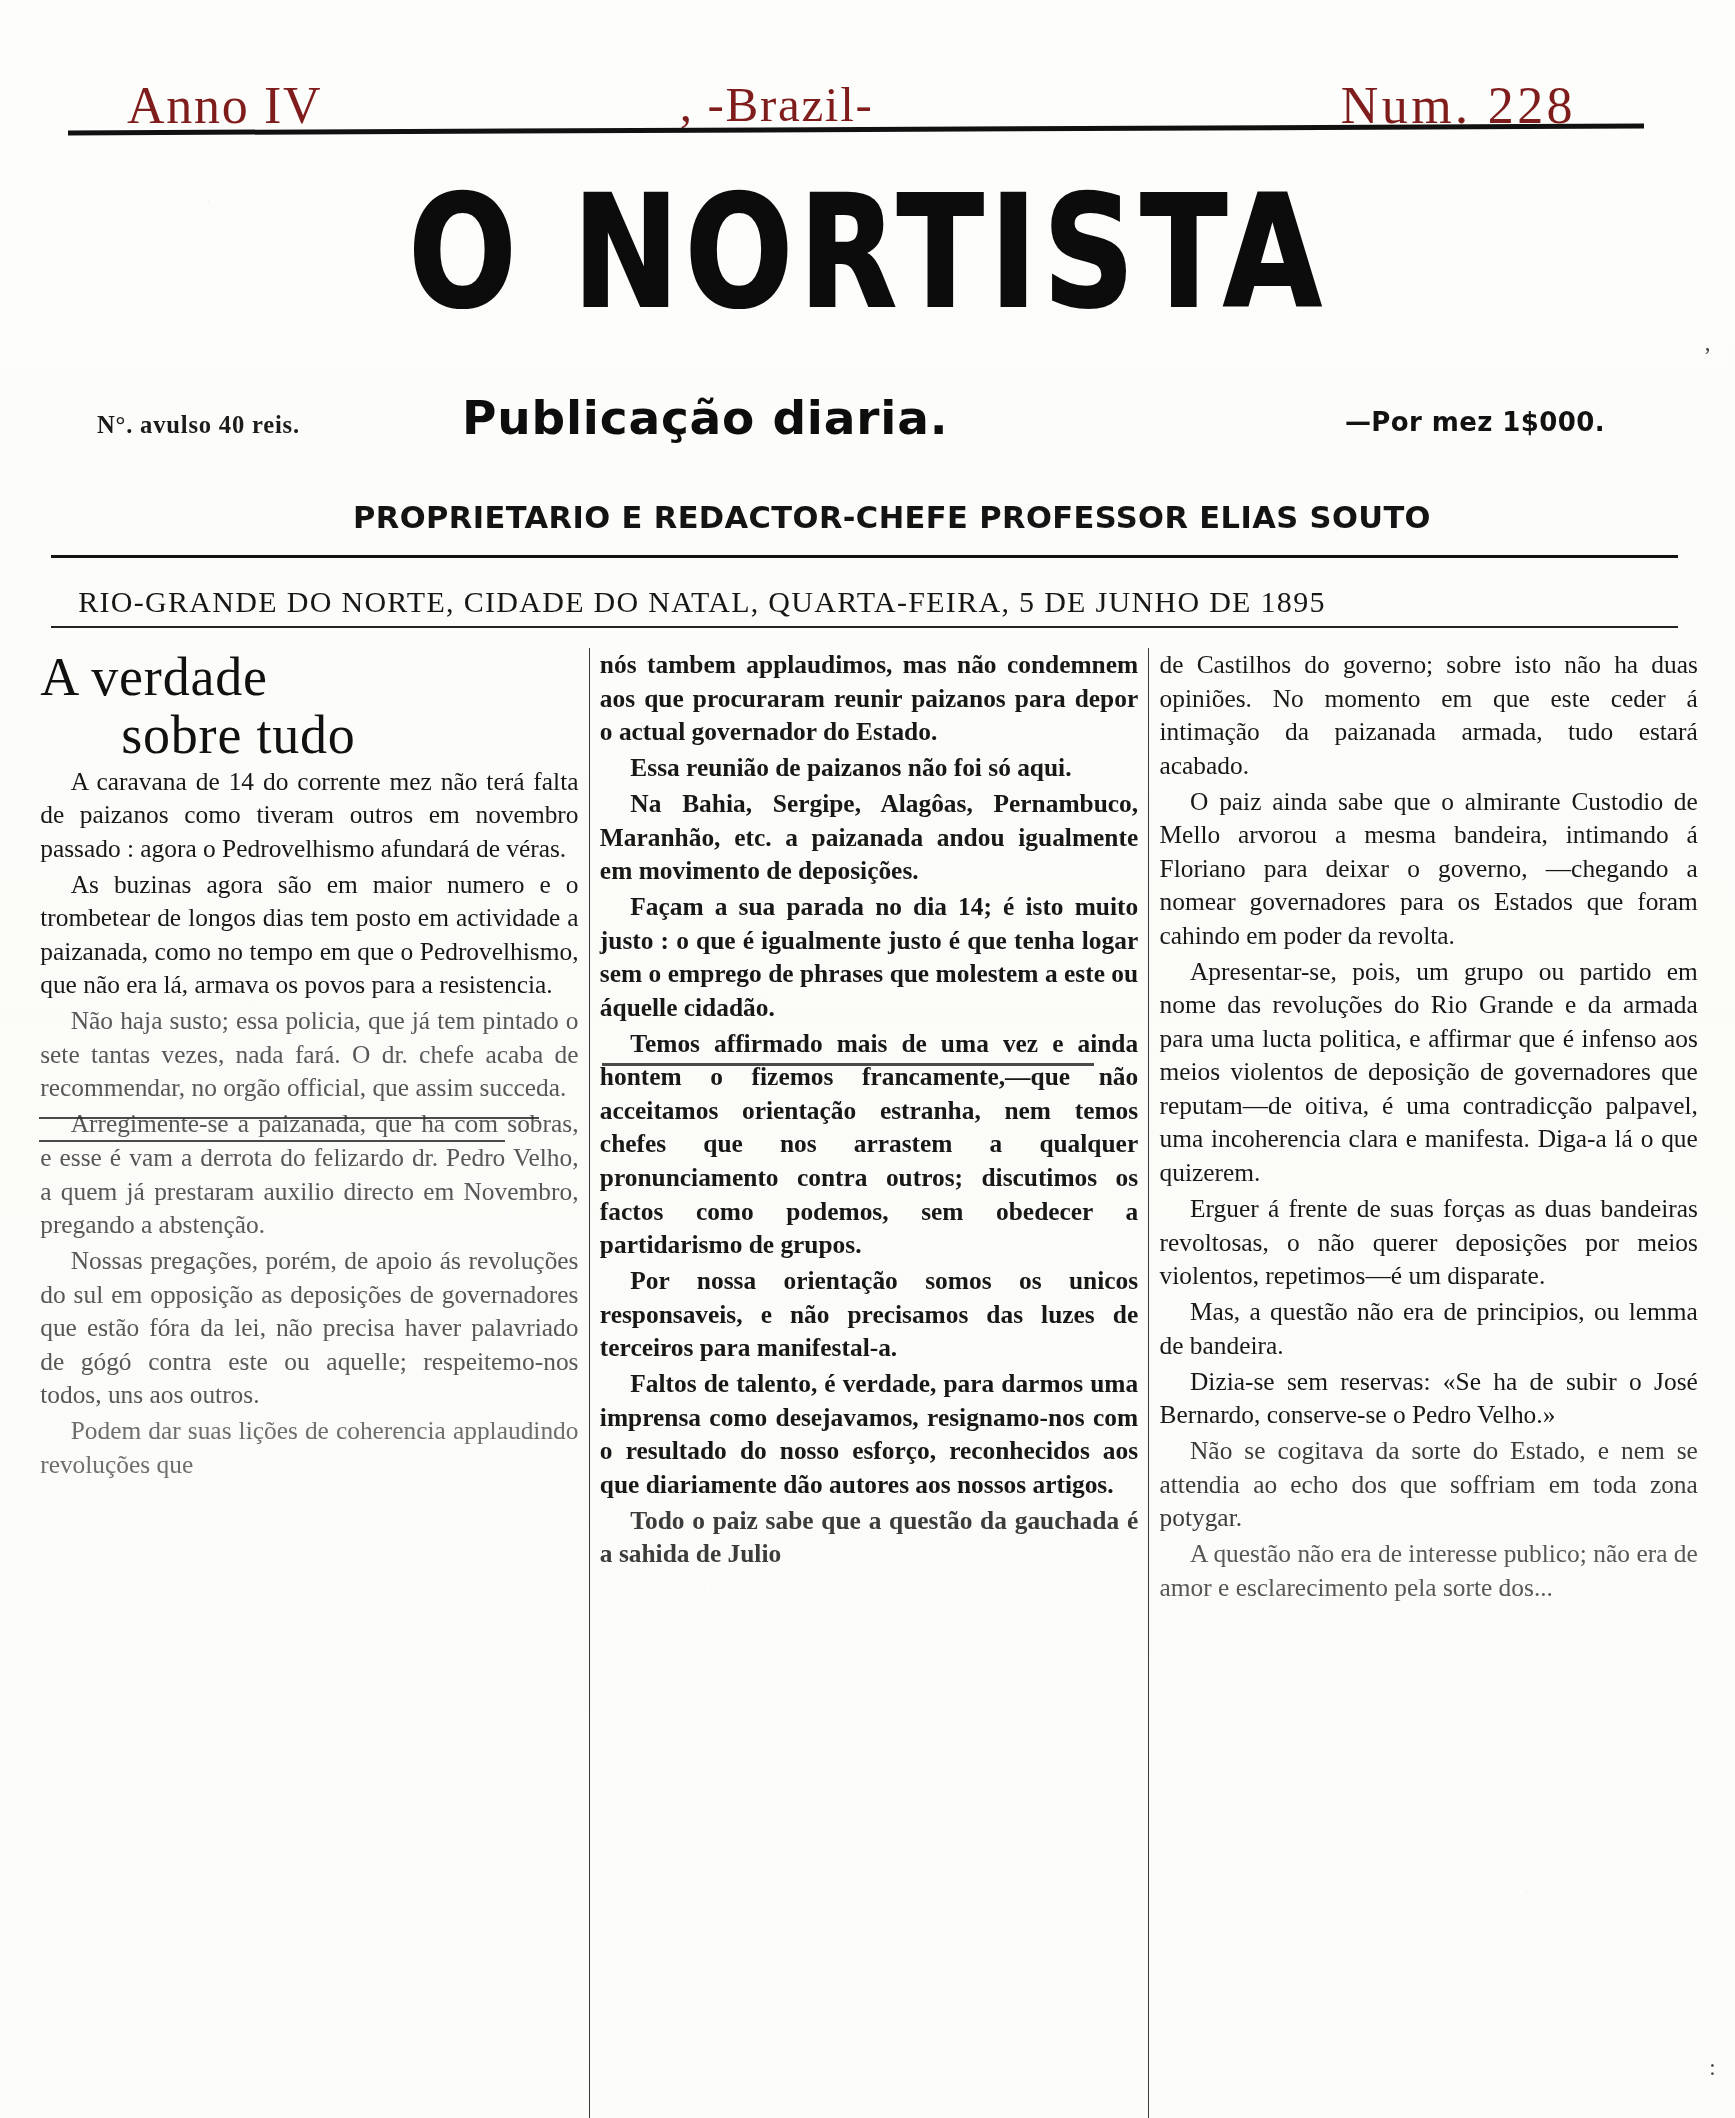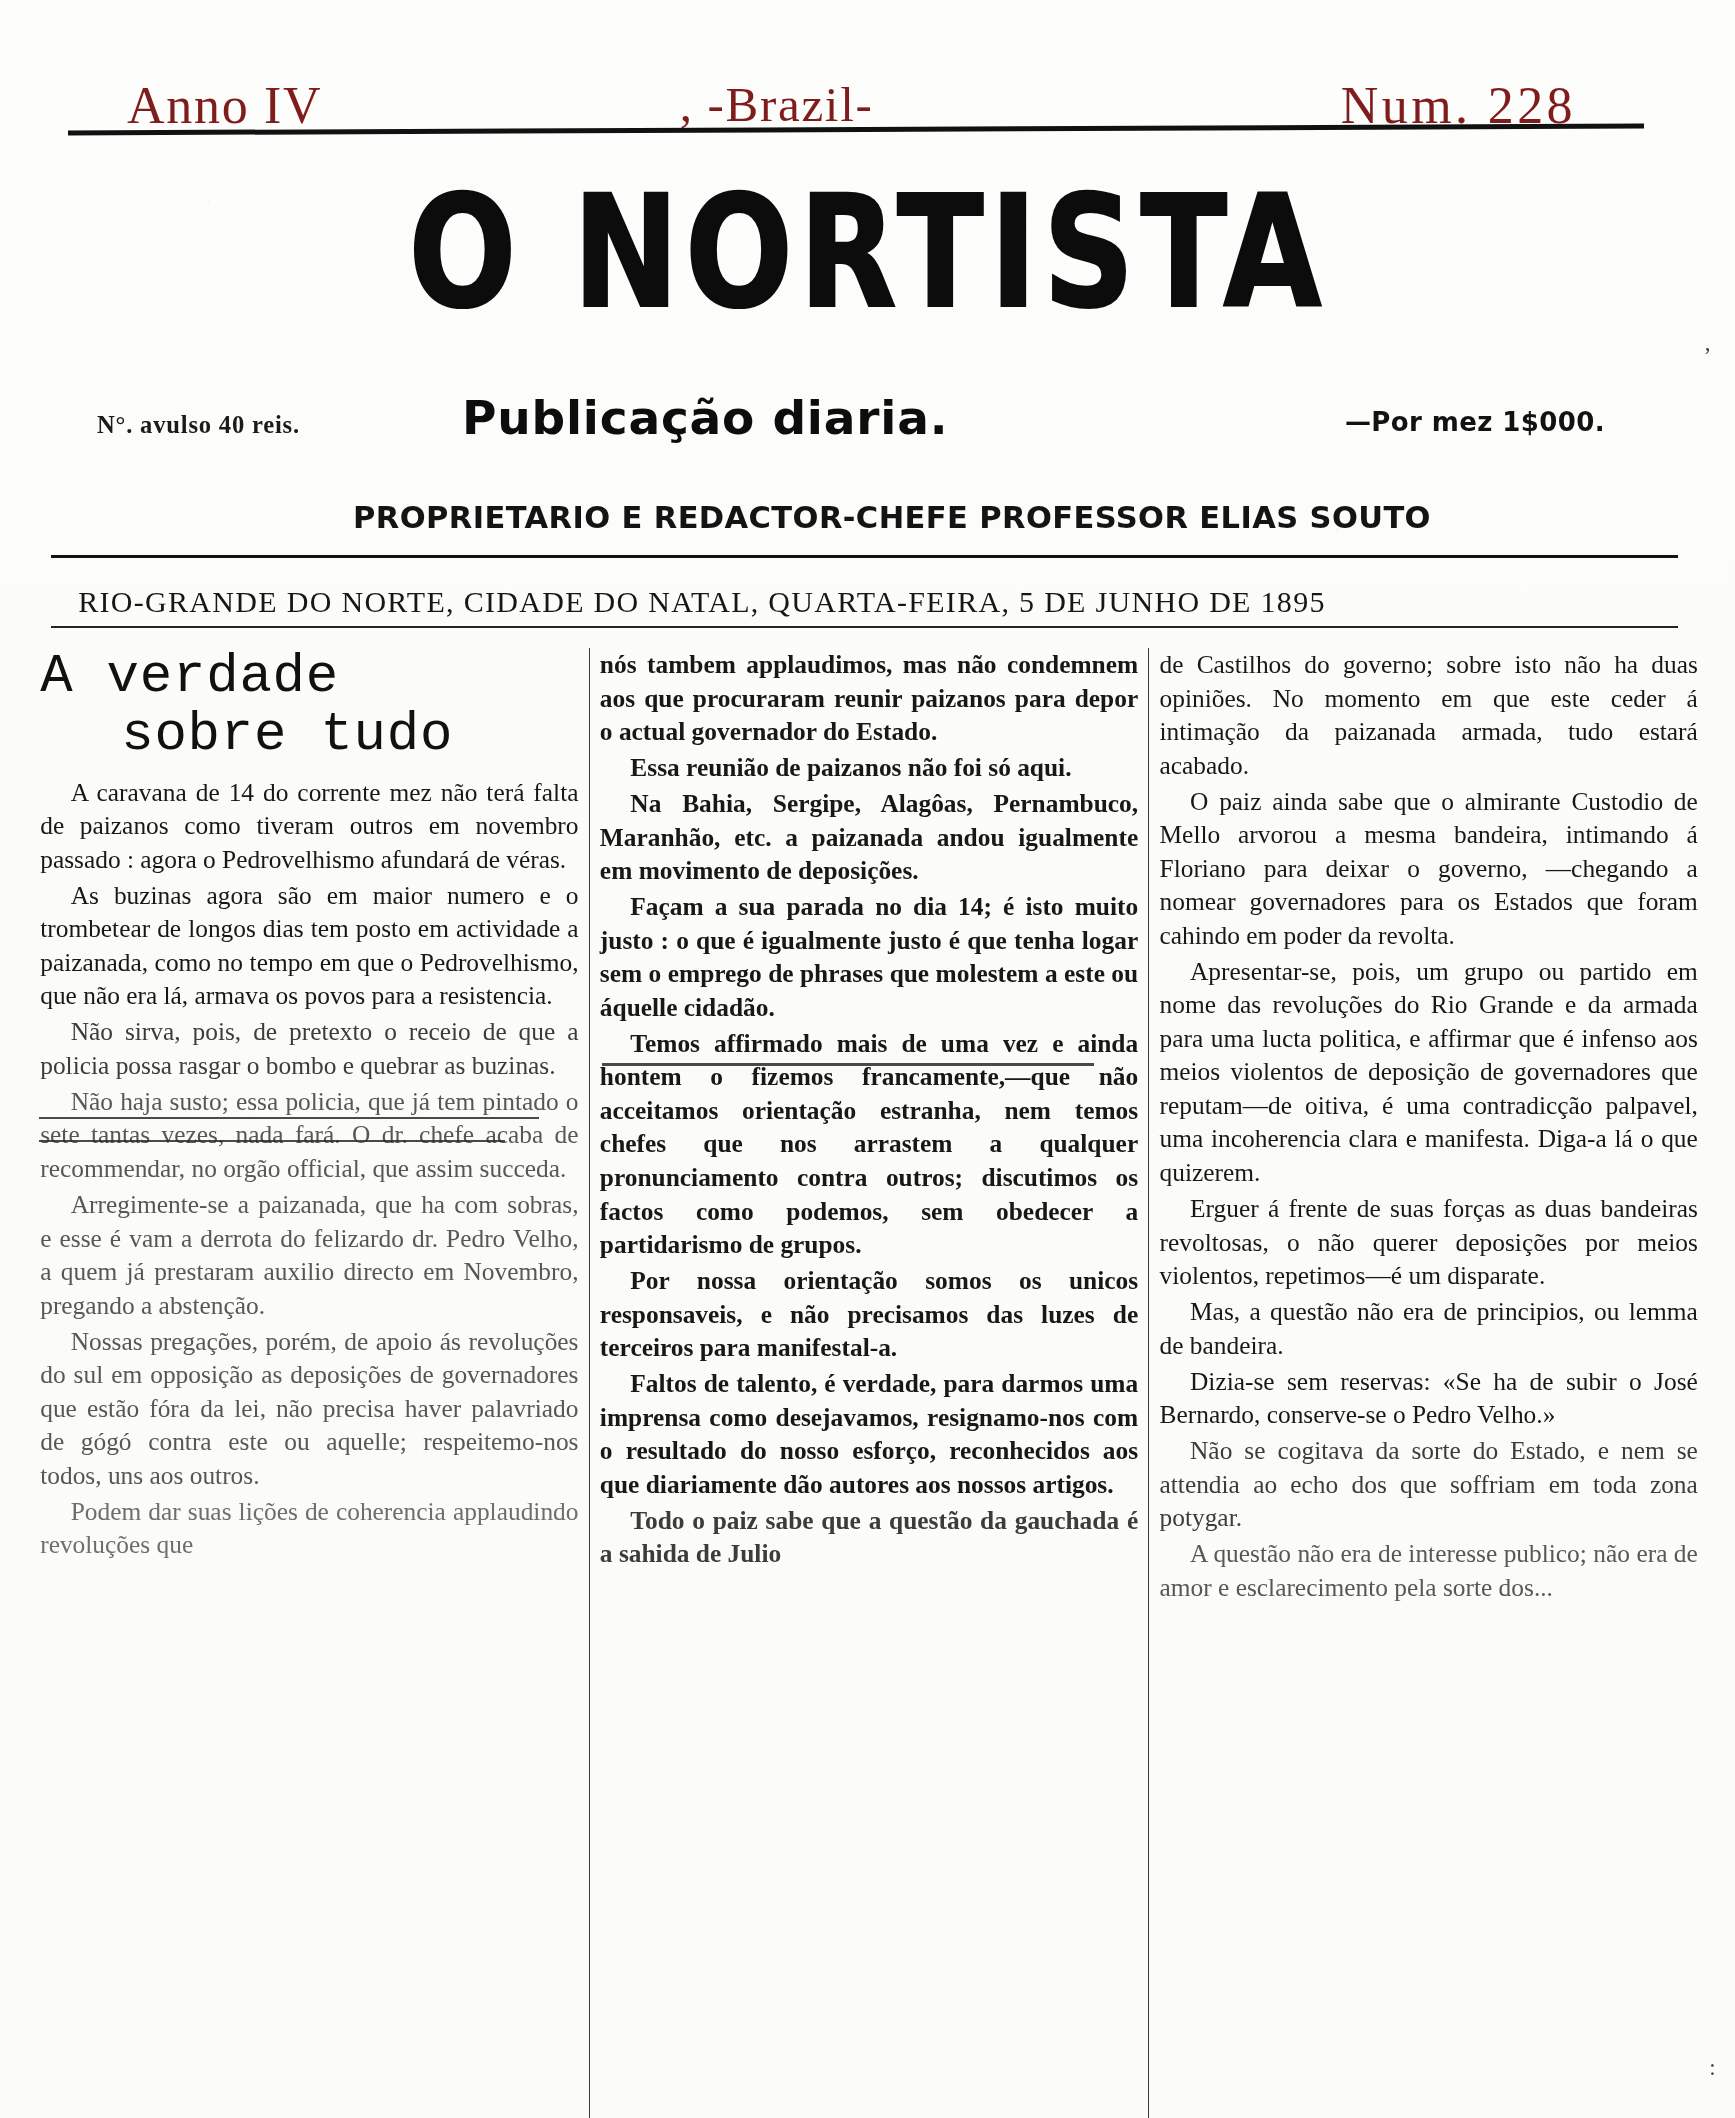--- a/index.html
+++ b/index.html
@@ -175,26 +175,25 @@
     padding: 0 10.2px;
     position: relative;
     font-size: 25.4px;
     line-height: 1.32;
     text-align: justify;
     color: #181818;
   }
   .col + .col { border-left: 1.3px solid #3a3a3a; }
 
   .headline {
-    font-family: Liberation Mono, monospace;
+    font-family: Liberation Serif, serif;
     font-size: 54px;
     line-height: 1.08;
     letter-spacing: 0.8px;
     color: #111;
-    margin-bottom: 11px;
   }
   .headline .l2 {
     display: block;
     padding-left: 81px;
   }
 
   p.art {
     margin: 0 0 2.5px 0;
     text-indent: 30.5px;
   }
@@ -250,21 +249,20 @@
 
   <div class="columns">
 
     <div class="col">
       <div class="headline">
         <span>A verdade</span>
         <span class="l2">sobre tudo</span>
       </div>
       <p class="art">A caravana de 14 do corrente mez não terá falta de paizanos como tiveram outros em novembro passado : agora o Pedrovelhismo afundará de véras.</p>
       <p class="art">As buzinas agora são em maior numero e o trombetear de longos dias tem posto em actividade a paizanada, como no tempo em que o Pedrovelhismo, que não era lá, armava os povos para a resistencia.</p>
-      <p class="art fade1">Não sirva, pois, de pretexto o receio de que a policia possa rasgar o bombo e quebrar as buzinas.</p>
       <p class="art fade2">Não haja susto; essa policia, que já tem pintado o sete tantas vezes, nada fará. O dr. chefe acaba de recommendar, no orgão official, que assim succeda.</p>
       <p class="art fade2">Arregimente-se a paizanada, que ha com sobras, e esse é vam a derrota do felizardo dr. Pedro Velho, a quem já prestaram auxilio directo em Novembro, pregando a abstenção.</p>
       <p class="art fade2">Nossas pregações, porém, de apoio ás revoluções do sul em opposição as deposições de governadores que estão fóra da lei, não precisa haver palavriado de gógó contra este ou aquelle; respeitemo-nos todos, uns aos outros.</p>
       <p class="art fade3">Podem dar suas lições de coherencia applaudindo revoluções que</p>
       <div class="strike-line" style="left:8.5px; top:469px; width:500px;"></div>
       <div class="strike-line" style="left:8.5px; top:492px; width:466px; height:1.7px;"></div>
     </div>
 
     <div class="col">
       <p class="art bold" style="text-indent:0">nós tambem applaudimos, mas não condemnem aos que procuraram reunir paizanos para depor o actual governador do Estado.</p>

